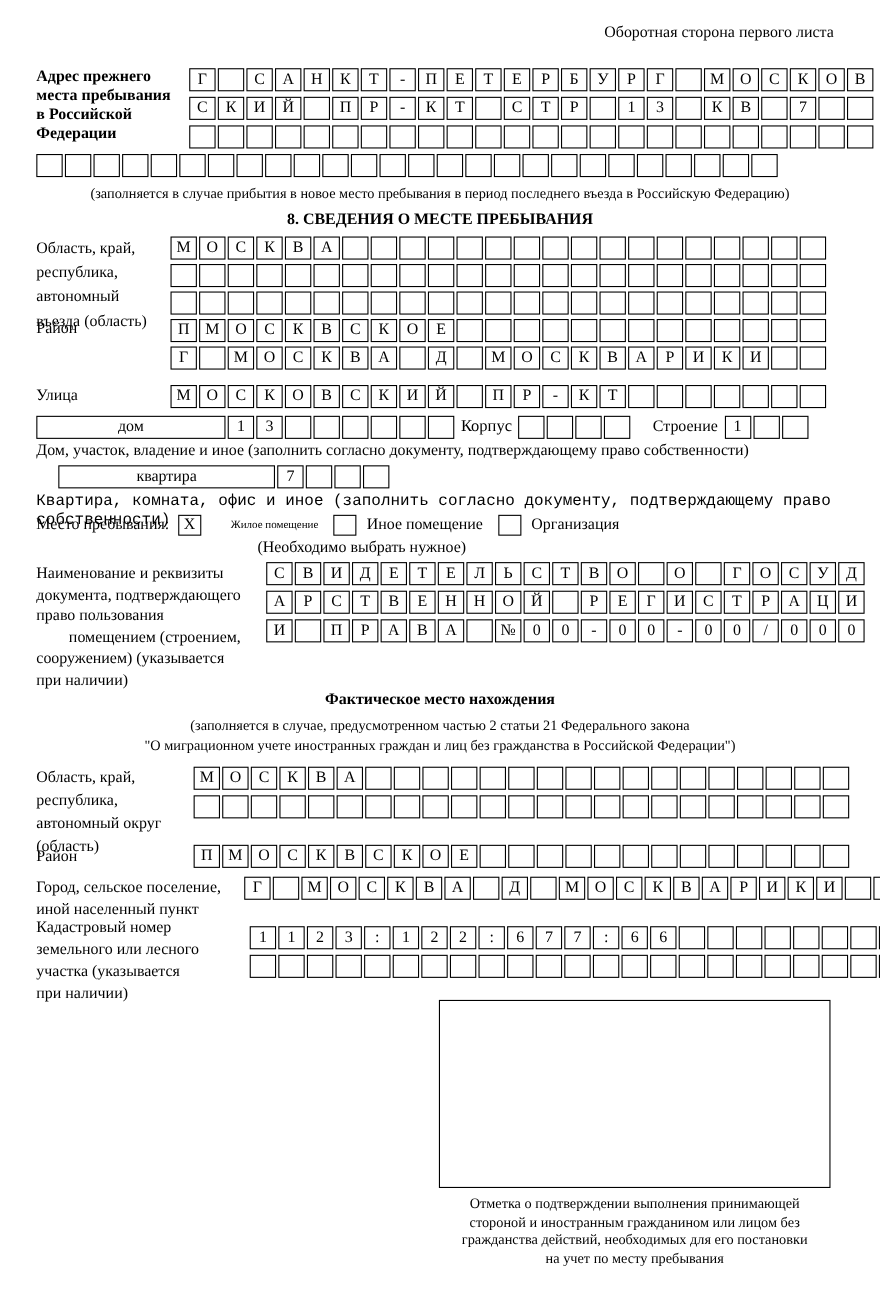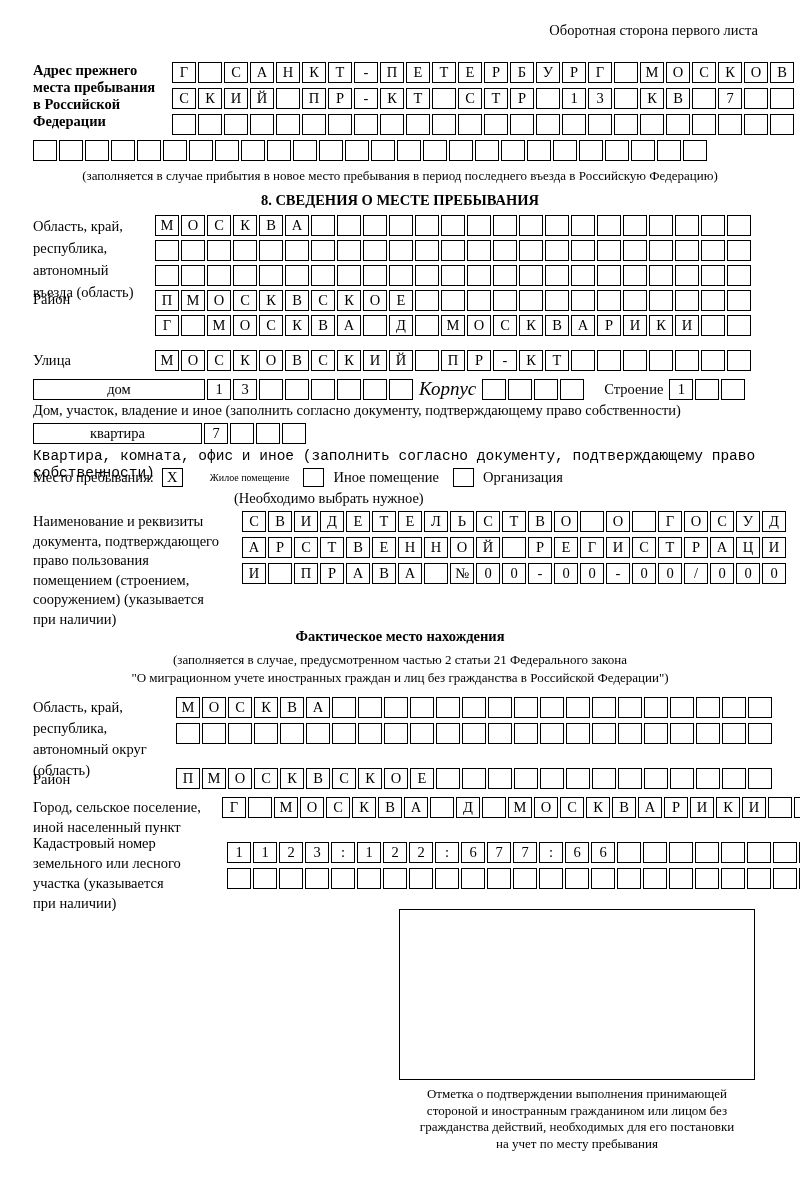--- a/index.html
+++ b/index.html
@@ -388,39 +388,39 @@
     <div class="cells" id="house-cells">
         <div class="cell">1</div>
         <div class="cell">3</div>
         <div class="cell"></div>
         <div class="cell"></div>
         <div class="cell"></div>
         <div class="cell"></div>
         <div class="cell"></div>
         <div class="cell"></div>
       </div>
-    <div style="font-size:19px; margin:0 6px 0 4px;font-style:italic;">Корпус</div>
+    <div style="font-size:15px; margin:0 6px 0 4px;">Корпус</div>
     <div class="cells" id="korpus-cells">
         <div class="cell"></div>
         <div class="cell"></div>
         <div class="cell"></div>
         <div class="cell"></div>
       </div>
     <div style="font-size:14.5px; margin:0 6px 0 18px;">Строение</div>
     <div class="cells" id="stroenie-cells">
         <div class="cell">1</div>
         <div class="cell"></div>
         <div class="cell"></div>
       </div>
   </div>
 
   <div class="txt-abs small" style="left:33px; top:402px;">Дом, участок, владение и иное (заполнить согласно документу, подтверждающему право собственности)</div>
 
   <div class="row-abs" style="left:33px; top:423px; display:flex; align-items:center;">
-    <div class="wide-box" style="width:169px;">квартира</div>
+    <div class="wide-box" style="width:197px;margin-left:20px;">квартира</div>
     <div class="cells" id="flat-cells">
         <div class="cell">7</div>
         <div class="cell"></div>
         <div class="cell"></div>
         <div class="cell"></div>
       </div>
   </div>
 
   <div class="txt-abs small" style="left:33px; top:448px;font-family:Liberation Mono, monospace;">Квартира, комната, офис и иное (заполнить согласно документу, подтверждающему право собственности)</div>
 
@@ -432,21 +432,21 @@
     <span style="font-size:14.5px; margin-left:9px;">Иное помещение</span>
     <span class="checkbox" style="margin-left:14px;"></span>
     <span style="font-size:14.5px; margin-left:9px;">Организация</span>
   </div>
   <div class="txt-abs small" style="left:234px; top:490px;">(Необходимо выбрать нужное)</div>
 
   <div class="txt-abs" style="left:33px; top:512px;">
     <div style="line-height:19.5px;">Наименование и реквизиты</div>
     <div style="line-height:19.5px;">документа, подтверждающего</div>
     <div style="line-height:19.5px;">право пользования</div>
-    <div style="line-height:19.5px;">помещением (строением,</div>
+    <div style="line-height:19.5px;text-align:right;">помещением (строением,</div>
     <div style="line-height:19.5px;">сооружением) (указывается</div>
     <div style="line-height:19.5px;">при наличии)</div>
   </div>
   <div class="cells row-abs" id="doc-row-0" style="left:242px; top:511px;">
       <div class="cell">С</div>
       <div class="cell">В</div>
       <div class="cell">И</div>
       <div class="cell">Д</div>
       <div class="cell">Е</div>
       <div class="cell">Т</div>

